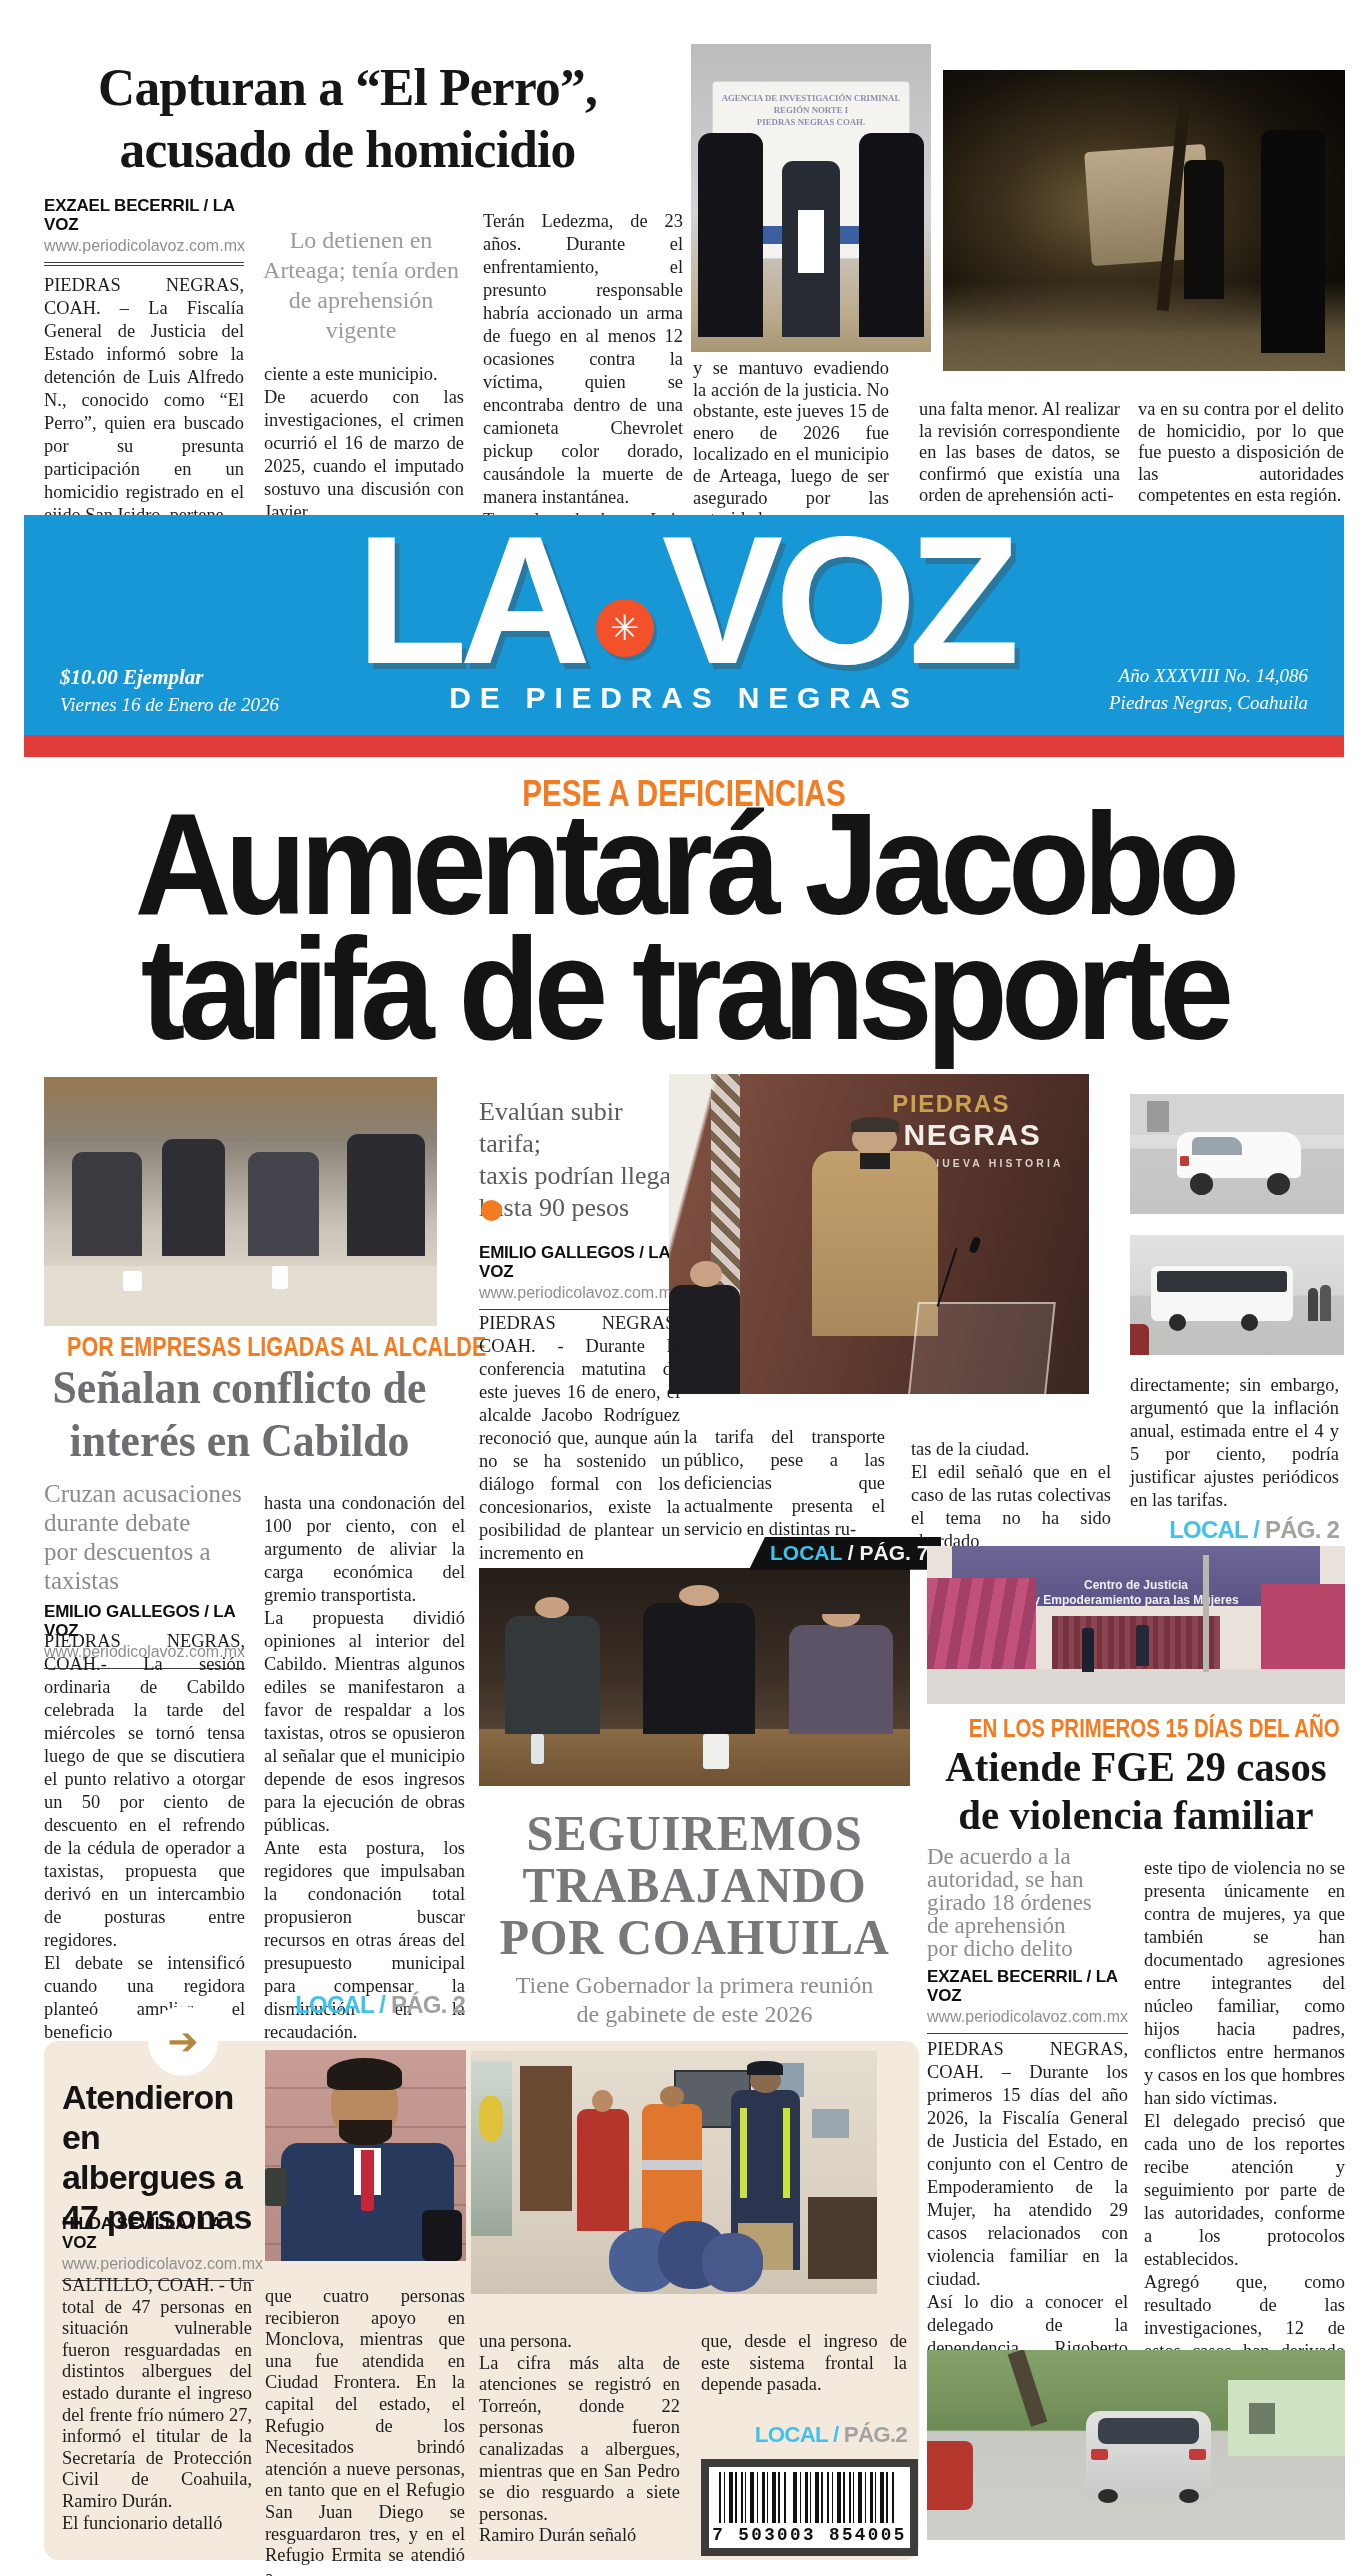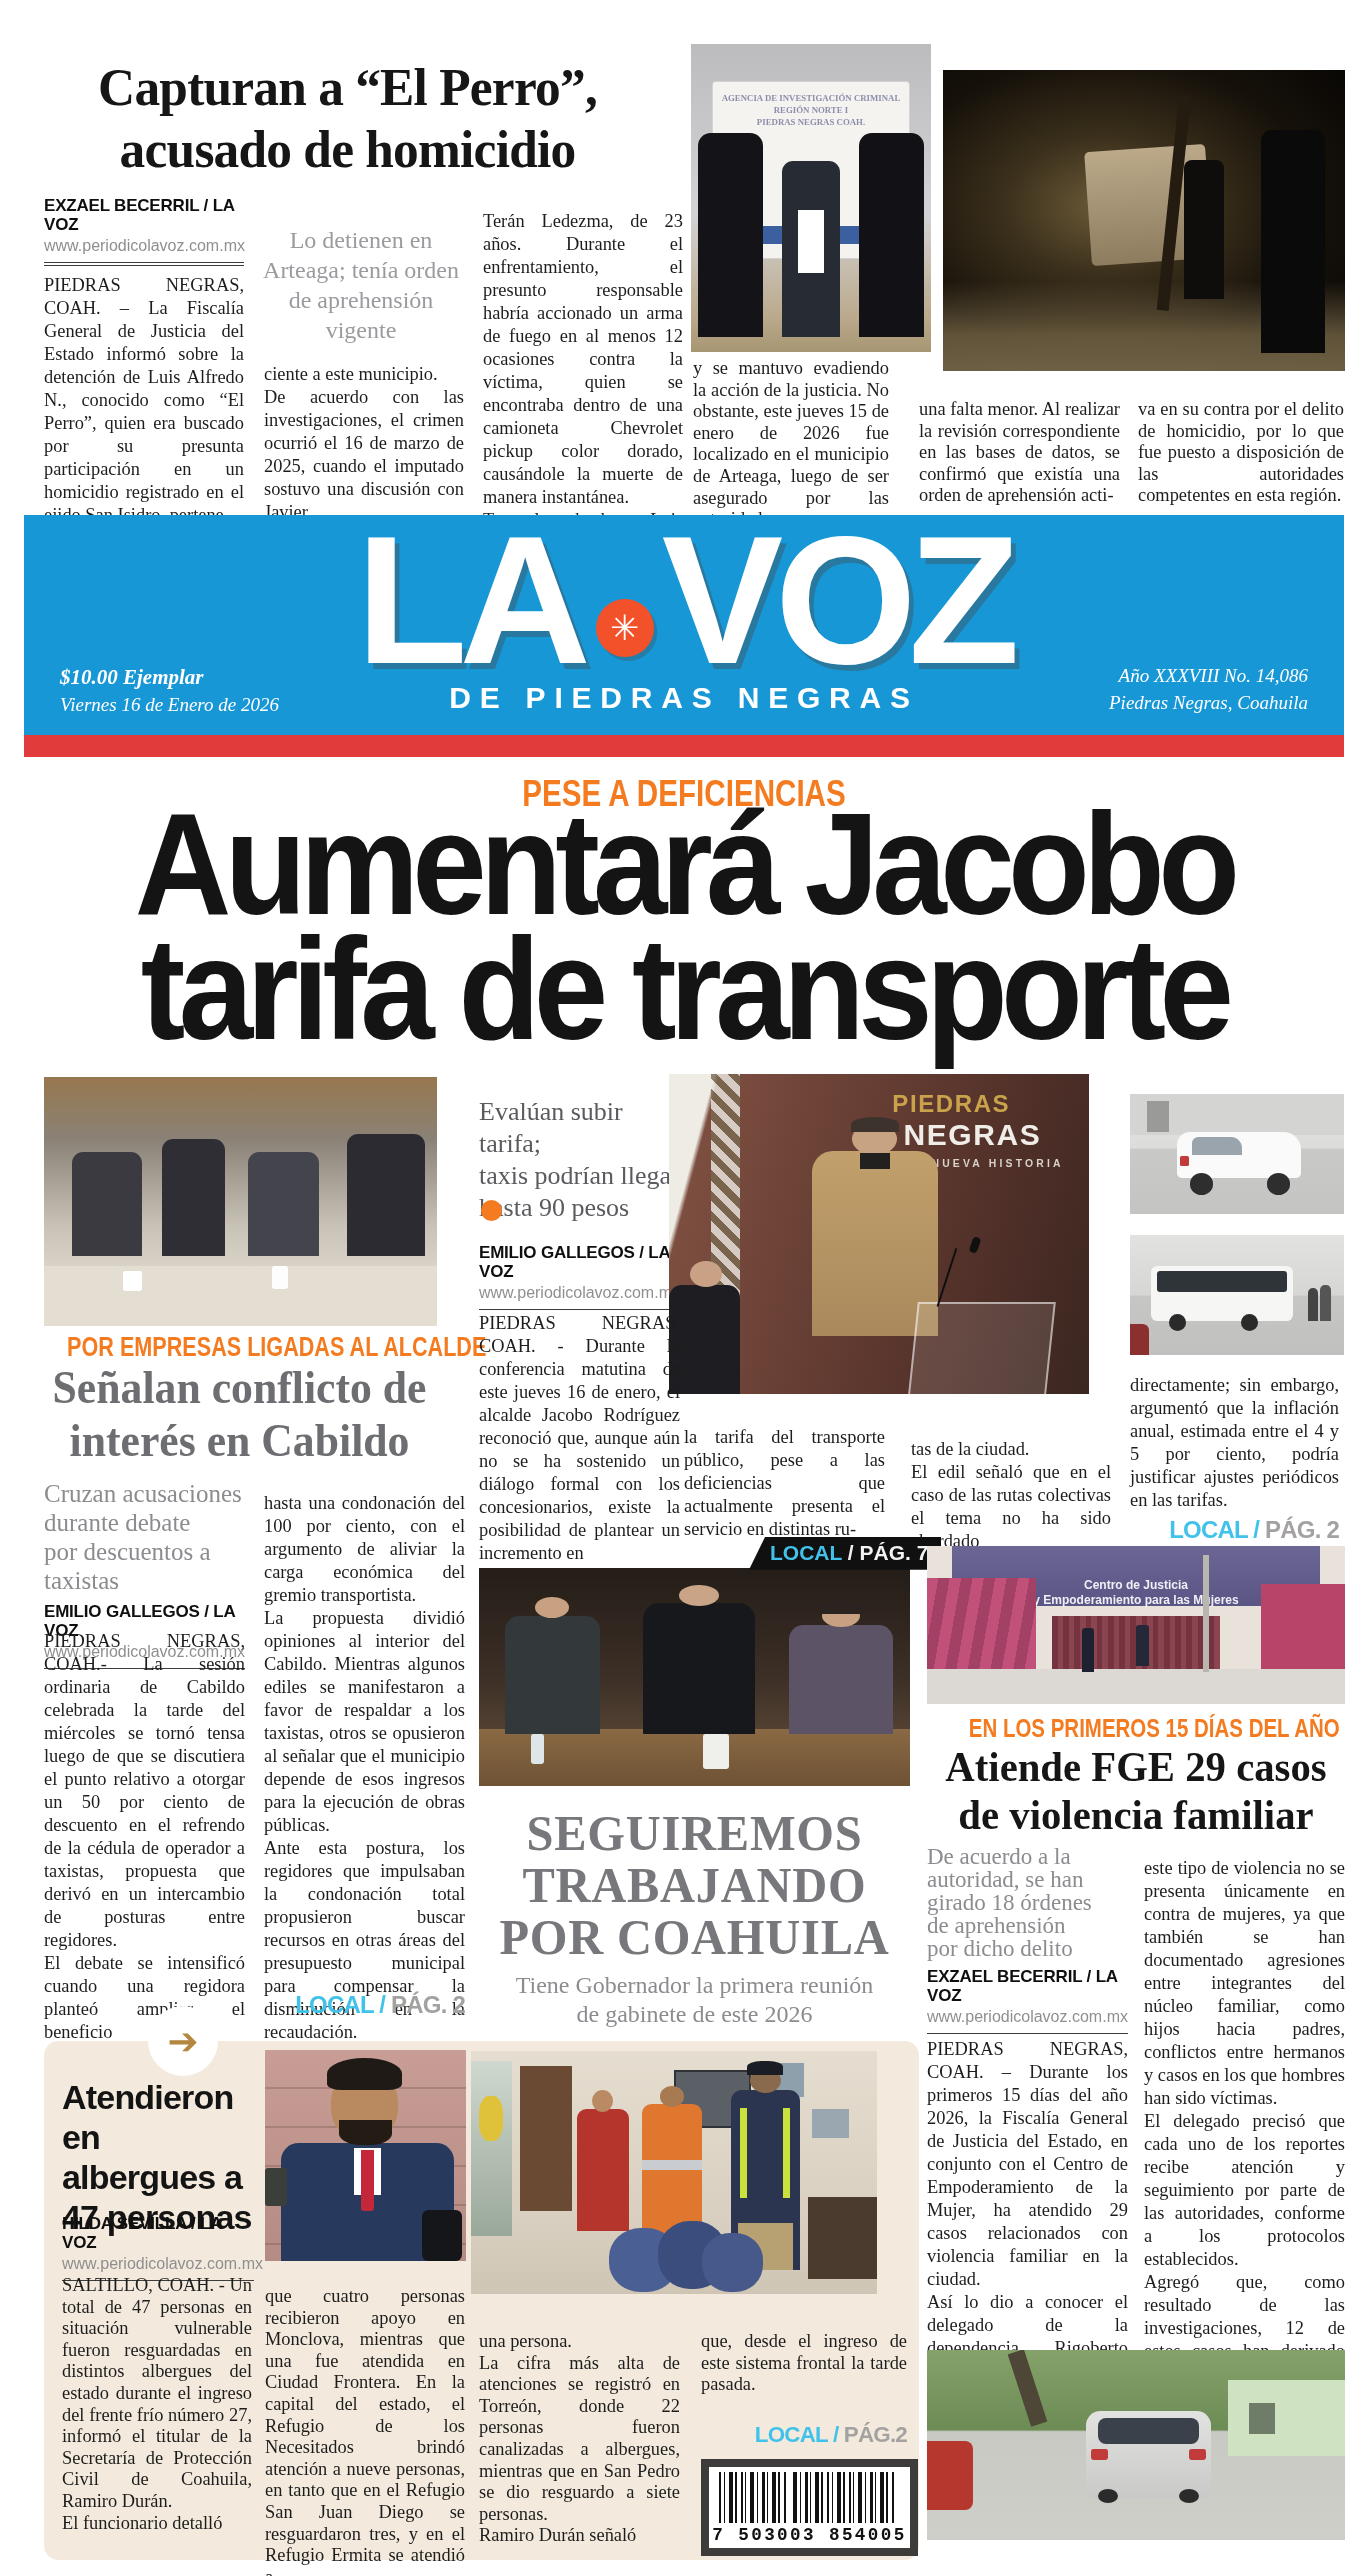--- a/index.html
+++ b/index.html
@@ -289,21 +289,21 @@
     <div class="byline">HILDA SEVILLA / LA VOZ</div>
     <div class="url">www.periodicolavoz.com.mx</div>
     <div class="rule"></div>
   </div>
   <div class="body-col lh27" style="left:62px;top:2275px;width:190px;">SALTILLO, COAH. - Un total de 47 personas en situación vulnerable fueron resguardadas en distintos albergues del estado durante el ingreso del frente frío número 27, informó el titular de la Secretaría de Protección Civil de Coahuila, Ramiro Durán.
 El funcionario detalló</div>
   <div class="body-col lh27" style="left:265px;top:2286px;width:200px;">que cuatro personas recibieron apoyo en Monclova, mientras que una fue atendida en Ciudad Frontera. En la capital del estado, el Refugio de los Necesitados brindó atención a nueve personas, en tanto que en el Refugio San Juan Diego se resguardaron tres, y en el Refugio Ermita se atendió a</div>
   <div class="body-col lh27" style="left:479px;top:2331px;width:201px;">una persona.
 La cifra más alta de atenciones se registró en Torreón, donde 22 personas fueron canalizadas a albergues, mientras que en San Pedro se dio resguardo a siete personas.
 Ramiro Durán señaló</div>
-  <div class="body-col lh27" style="left:701px;top:2331px;width:206px;">que, desde el ingreso de este sistema frontal la tarde pasada.</div>
+  <div class="body-col lh27" style="left:701px;top:2331px;width:206px;">que, desde el ingreso de este sistema frontal la depende pasada.</div>
   <div class="abs tag" style="left:701px;top:2422px;width:206px;text-align:right;font-size:22.4px;">
     <span class="t-local">LOCAL</span><span class="t-slash"> / </span><span class="t-pag">PÁG.2</span>
   </div>
 
   <div class="photo" style="left:265px;top:2050px;width:201px;height:211px;background:linear-gradient(#c79d95,#b58b85);">
     <div class="ph-shape" style="left:0;top:0;width:100%;height:100%;background:repeating-linear-gradient(#0000 0 37px,rgba(90,60,55,.25) 37px 39px);"></div>
     <div class="ph-shape" style="left:8%;bottom:0;width:86%;height:56%;background:#273a5e;border-radius:17.6px 17.6px 0 0;">
       <div class="ph-shape" style="left:42%;top:4%;width:16%;height:40%;background:#fff;"></div>
       <div class="ph-shape" style="left:46%;top:6%;width:8%;height:52%;background:#c5273a;border-radius:0 0 3.2px 3.2px;"></div>
     </div>

